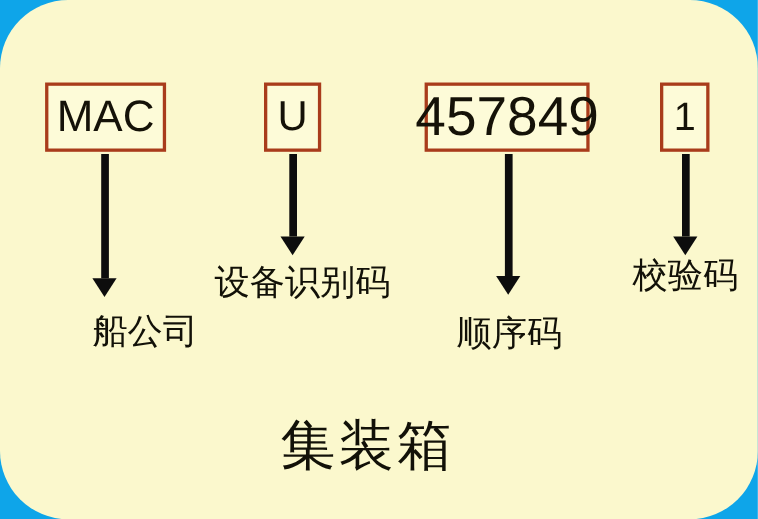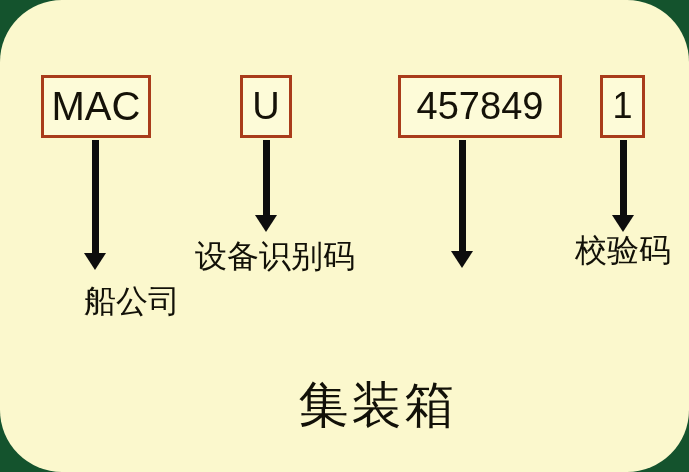--- a/index.html
+++ b/index.html
@@ -5,21 +5,21 @@
   html, body {
     margin: 0;
     padding: 0;
     background: #ffffff;
   }
   #stage {
     position: relative;
     width: 689px;
     height: 472px;
     overflow: hidden;
-    background: #14532d;
+    background: #0ea5e9;
     font-family: "Liberation Serif", "DejaVu Serif", serif;
   }
   #card {
     position: absolute;
     left: 0;
     top: 0;
     width: 689px;
     height: 472px;
     background: #fbf8cd;
     border-radius: 62px;
@@ -39,21 +39,21 @@
     font-weight: 400;
     letter-spacing: 0px;
     line-height: 1;
   }
   .code-box .code-text {
     display: block;
     transform: translateY(-1px);
   }
   #box-mac   { left: 41px;  top: 75px;  width: 110px; height: 63px; font-size: 40px; }
   #box-u     { left: 240px; top: 75px;  width: 52px;  height: 63px; font-size: 38px; }
-  #box-seq   { left: 386px; top: 75px;  width: 164px; height: 63px; font-size: 38px; margin-left: 12px; }
+  #box-seq   { left: 386px; top: 75px;  width: 150px; height: 63px; font-size: 50px; }
   #box-check { left: 600px; top: 75px;  width: 45px;  height: 63px; font-size: 36px; }
 
   
   .arrow {
     position: absolute;
   }
   .arrow .shaft {
     position: absolute;
     left: 50%;
     top: 0;
@@ -100,21 +100,21 @@
   #label-company { left: 0px;   top: 283px; width: 190px; margin-left: 37px; }
   #label-equip   { left: 178px; top: 238px; width: 194px; }
   #label-seq     { left: 390px; top: 285px; width: 146px; }
   #label-check   { left: 552px; top: 232px; width: 142px; }
 
   #title-main {
     position: absolute;
     left: 255px;
     top: 378px;
     width: 246px;
-    text-align: center;
+    text-align: left;
     color: #121108;
     font-family: "Liberation Serif", "DejaVu Serif", serif;
     font-size: 50px;
     line-height: 1.1;
     letter-spacing: 3px;
     white-space: nowrap;
   }
 </style>
 </head>
 <body>
@@ -153,18 +153,19 @@
       <div class="head"></div>
     </div>
 
     <div class="arrow" id="arrow-4">
       <div class="shaft"></div>
       <div class="head"></div>
     </div>
 
     <div class="annot" id="label-company">船公司</div>
     <div class="annot" id="label-equip">设备识别码</div>
+    <div class="annot" id="label-seq">顺序码</div>
     <div class="annot" id="label-check">校验码</div>
 
     <div id="title-main">集装箱</div>
 
   </div>
 </div>
 
 </body></html>

